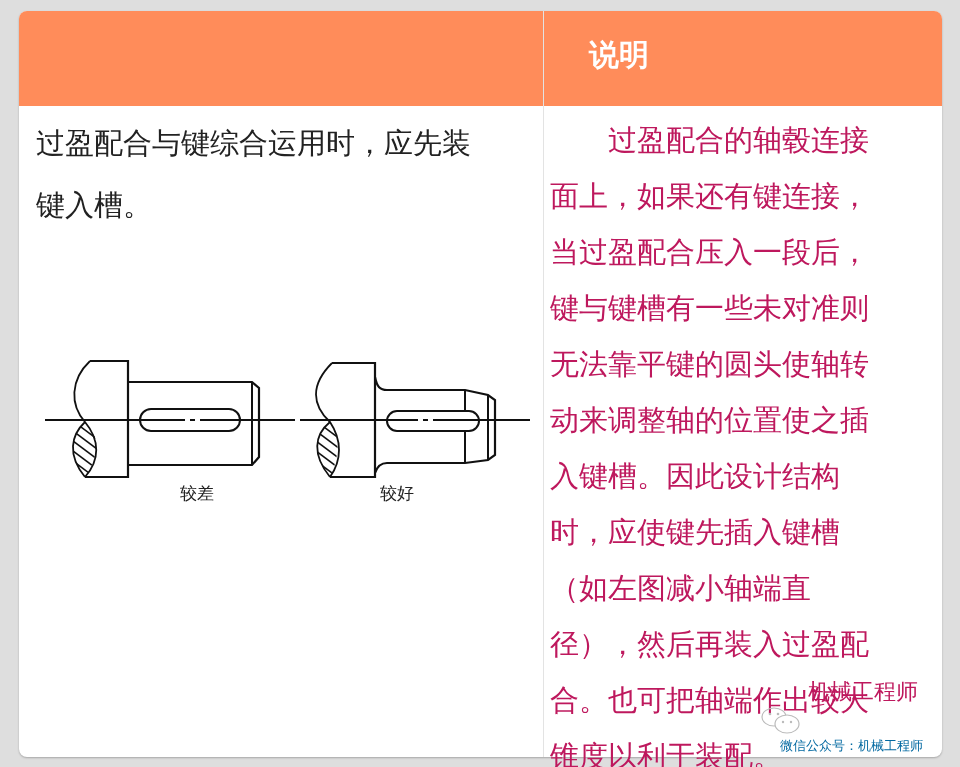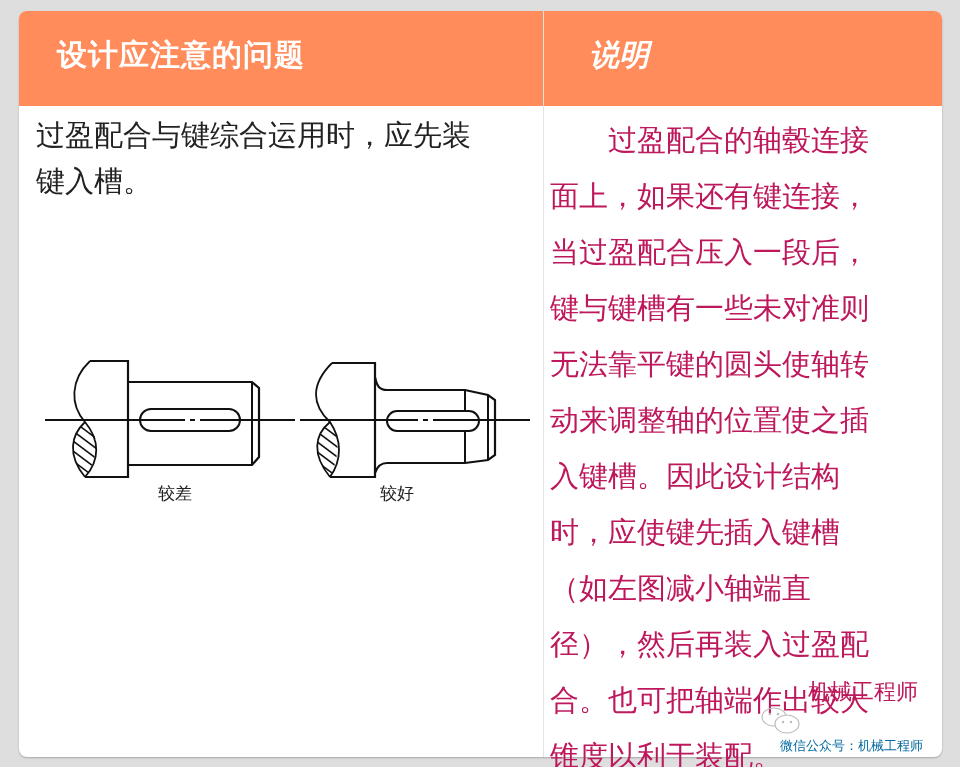--- a/index.html
+++ b/index.html
@@ -17,42 +17,41 @@
     background:#ff8c5a;
   }
   .col-divider {
     position:absolute; left:524px; top:0; width:1px; height:746px; background:#e3e3e3;
   }
   .hdr-left {
     position:absolute; left:38px; top:24px; font-size:30px; font-weight:bold; color:#ffffff;
     letter-spacing:1px;
   }
   .hdr-right {
-    position:absolute; left:570px; top:24px; font-size:30px; font-weight:bold; color:#ffffff;font-style:italic;
+    position:absolute; left:570px; top:24px; font-size:30px; font-weight:bold; color:#ffffff;
   }
   .issue-text {
-    position:absolute; left:36px; top:112px; width:460px; font-size:29px; line-height:46px; color:#222;
+    position:absolute; left:36px; top:112px; width:460px; font-size:29px; line-height:62px; color:#222;
   }
   .desc-text {
     position:absolute; left:550px; top:112px; width:342px; font-size:29px; line-height:56px; color:#be185d;
     text-indent:58px; word-break:break-all;
   }
   .fig { position:absolute; }
   .fig-label { position:absolute; font-size:17px; color:#222; }
   .wm-icon { position:absolute; left:760px; top:706px; }
   .wm-name { position:absolute; left:808px; top:677px; font-size:22px; color:#be185d; }
   .wm-sub { position:absolute; left:780px; top:737px; font-size:13px; color:#0369a1; }
 </style>
 </head>
 <body>
 
 <div class="card">
   <div class="header"></div>
   <div class="col-divider"></div>
-  <div class="hdr-left">设计应注意的问题</div>
   <div class="hdr-right">说明</div>
 </div>
 
 <div class="issue-text">过盈配合与键综合运用时，应先装键入槽。</div>
 
 <svg class="fig" style="left:45px;top:355px;" width="250" height="125" viewBox="0 0 250 125">
   <defs>
     <clipPath id="c1">
         <path d="M40 67 C 26 80, 22 100, 40 122 C 55 100, 55 80, 40 67 Z"></path>
       </clipPath>
@@ -68,21 +67,21 @@
       <line x1="20" y1="100" x2="60" y2="130"></line>
     <line x1="20" y1="60" x2="60" y2="90"></line>
   </g>
   <path d="M83 27 L207 27 L214 33 L214 102 L207 110 L83 110" fill="none" stroke="#111" stroke-width="2.2"></path>
   <line x1="207" y1="27" x2="207" y2="110" stroke="#111" stroke-width="2"></line>
   <rect x="95" y="54" width="100" height="22" rx="11" fill="#fff" stroke="#111" stroke-width="2"></rect>
   <line x1="95" y1="65" x2="140" y2="65" stroke="#111" stroke-width="2"></line>
   <line x1="145" y1="65" x2="150" y2="65" stroke="#111" stroke-width="2"></line>
   <line x1="155" y1="65" x2="195" y2="65" stroke="#111" stroke-width="2"></line>
 </svg>
-<div class="fig-label" style="left:158px;top:482px;">较差</div>
+<div class="fig-label" style="left:180px;top:482px;">较差</div>
 
 <svg class="fig" style="left:280px;top:355px;" width="255" height="125" viewBox="0 0 255 125">
   <defs>
     <clipPath id="c2">
         <path d="M50 67 C 34 80, 32 100, 50 122 C 60 100, 60 80, 50 67 Z"></path>
       </clipPath>
   </defs>
   <line x1="0" y1="65" x2="6" y2="65" stroke="#111" stroke-width="2"></line>
   <line x1="20" y1="65" x2="250" y2="65" stroke="#111" stroke-width="2"></line>
   <path d="M52 8 L95 8 L95 122 L50 122" fill="none" stroke="#111" stroke-width="2.2"></path>

